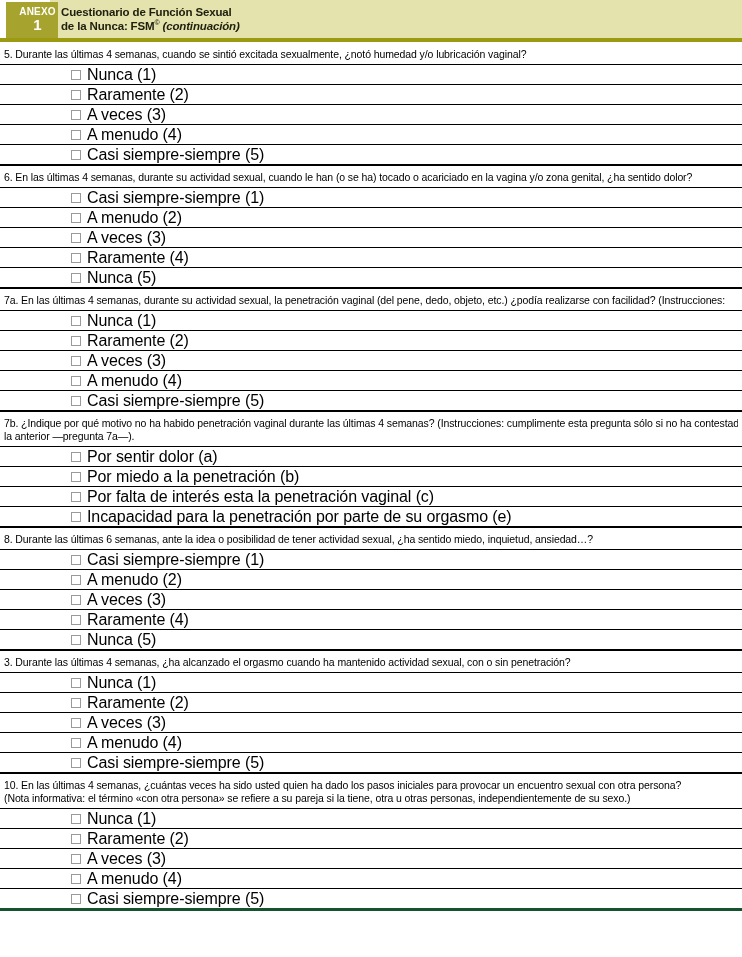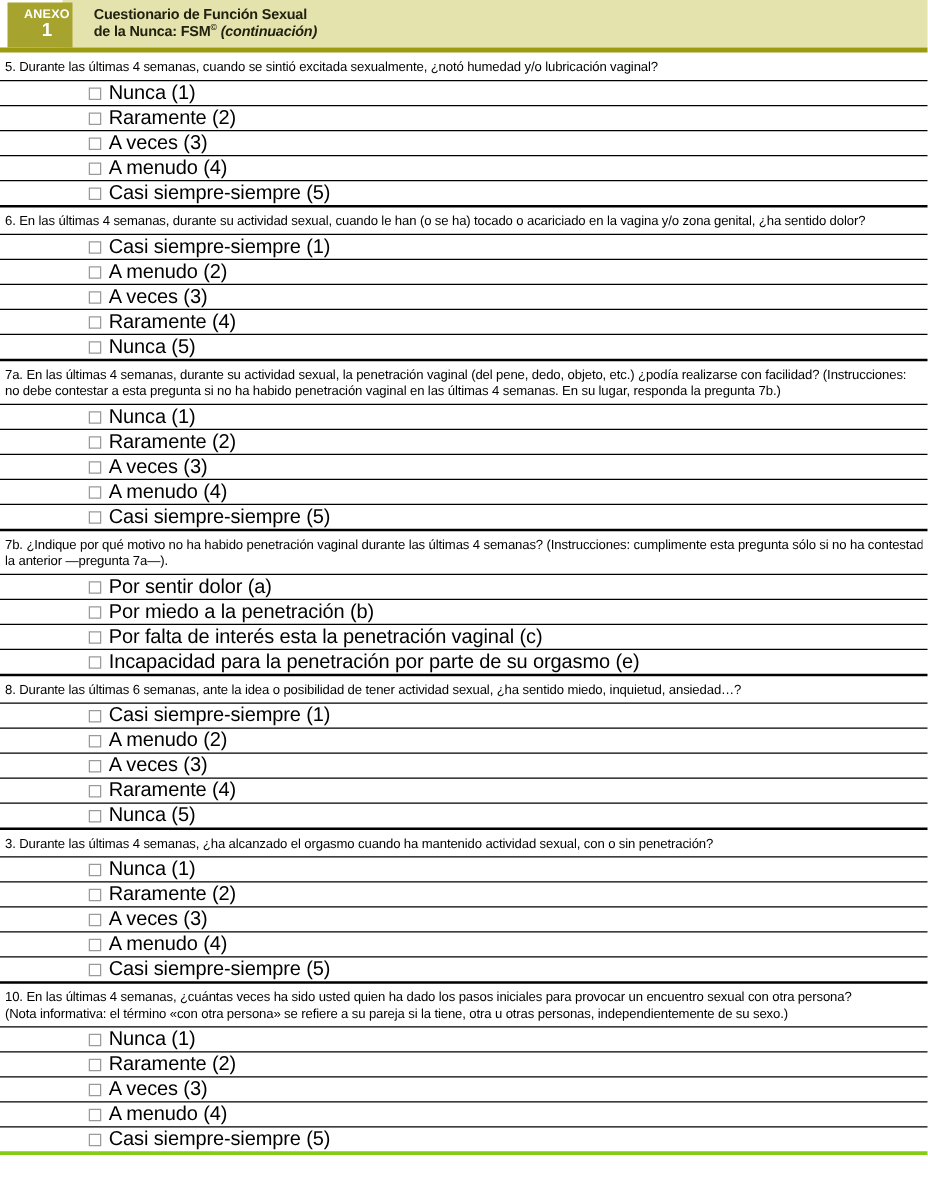--- a/index.html
+++ b/index.html
@@ -18,29 +18,29 @@
   .annex-box {
     position:absolute; left:6px; top:2px; width:41px; height:36px;
     color:#ffffff; text-align:center; font-weight:bold;padding-left:11px;
   }
   .annex-label { font-size:10px; line-height:11px; margin-top:4px; letter-spacing:0.2px; }
   .annex-num   { font-size:15px; line-height:16px; }
   .header-rule {
     position:absolute; left:0; right:0; top:38px; height:4px;
   }
   .title {
-    position:absolute; left:75px; top:5px;
+    position:absolute; left:61px; top:5px;
     font-weight:bold; font-size:11.5px; line-height:14px;
     color:#21210f; letter-spacing:-0.15px; white-space:nowrap;
   }
   .title sup { font-size:7px; line-height:0; }
   .title .cont { font-style:italic; }
 
   
-  .qtable { border-bottom:3px solid #84cc16; }
+  .qtable { border-bottom:3px solid #14532d; }
   .qblock { border-top:2px solid #000; }
   .qblock:first-child { border-top:none; }
   .q-row {
     padding:5px 4px 3px 4px;
     font-size:10.5px; line-height:13px; color:#000;
     letter-spacing:-0.1px;
   }
   .q-line { white-space:nowrap; overflow:hidden; }
   .opt-row {
     height:20px; box-sizing:border-box;
@@ -121,21 +121,20 @@
           <span class="opt-label">Raramente (4)</span>
         </div>
         <div class="opt-row">
           <span class="checkbox"></span>
           <span class="opt-label">Nunca (5)</span>
         </div>
       </div>
       <div class="qblock">
         <div class="q-row">
           <div class="q-line">7a. En las últimas 4 semanas, durante su actividad sexual, la penetración vaginal (del pene, dedo, objeto, etc.) ¿podía realizarse con facilidad? (Instrucciones:</div>
-          <div class="q-line">no debe contestar a esta pregunta si no ha habido penetración vaginal en las últimas 4 semanas. En su lugar, responda la pregunta 7b.)</div>
         </div>
         <div class="opt-row">
           <span class="checkbox"></span>
           <span class="opt-label">Nunca (1)</span>
         </div>
         <div class="opt-row">
           <span class="checkbox"></span>
           <span class="opt-label">Raramente (2)</span>
         </div>
         <div class="opt-row">

